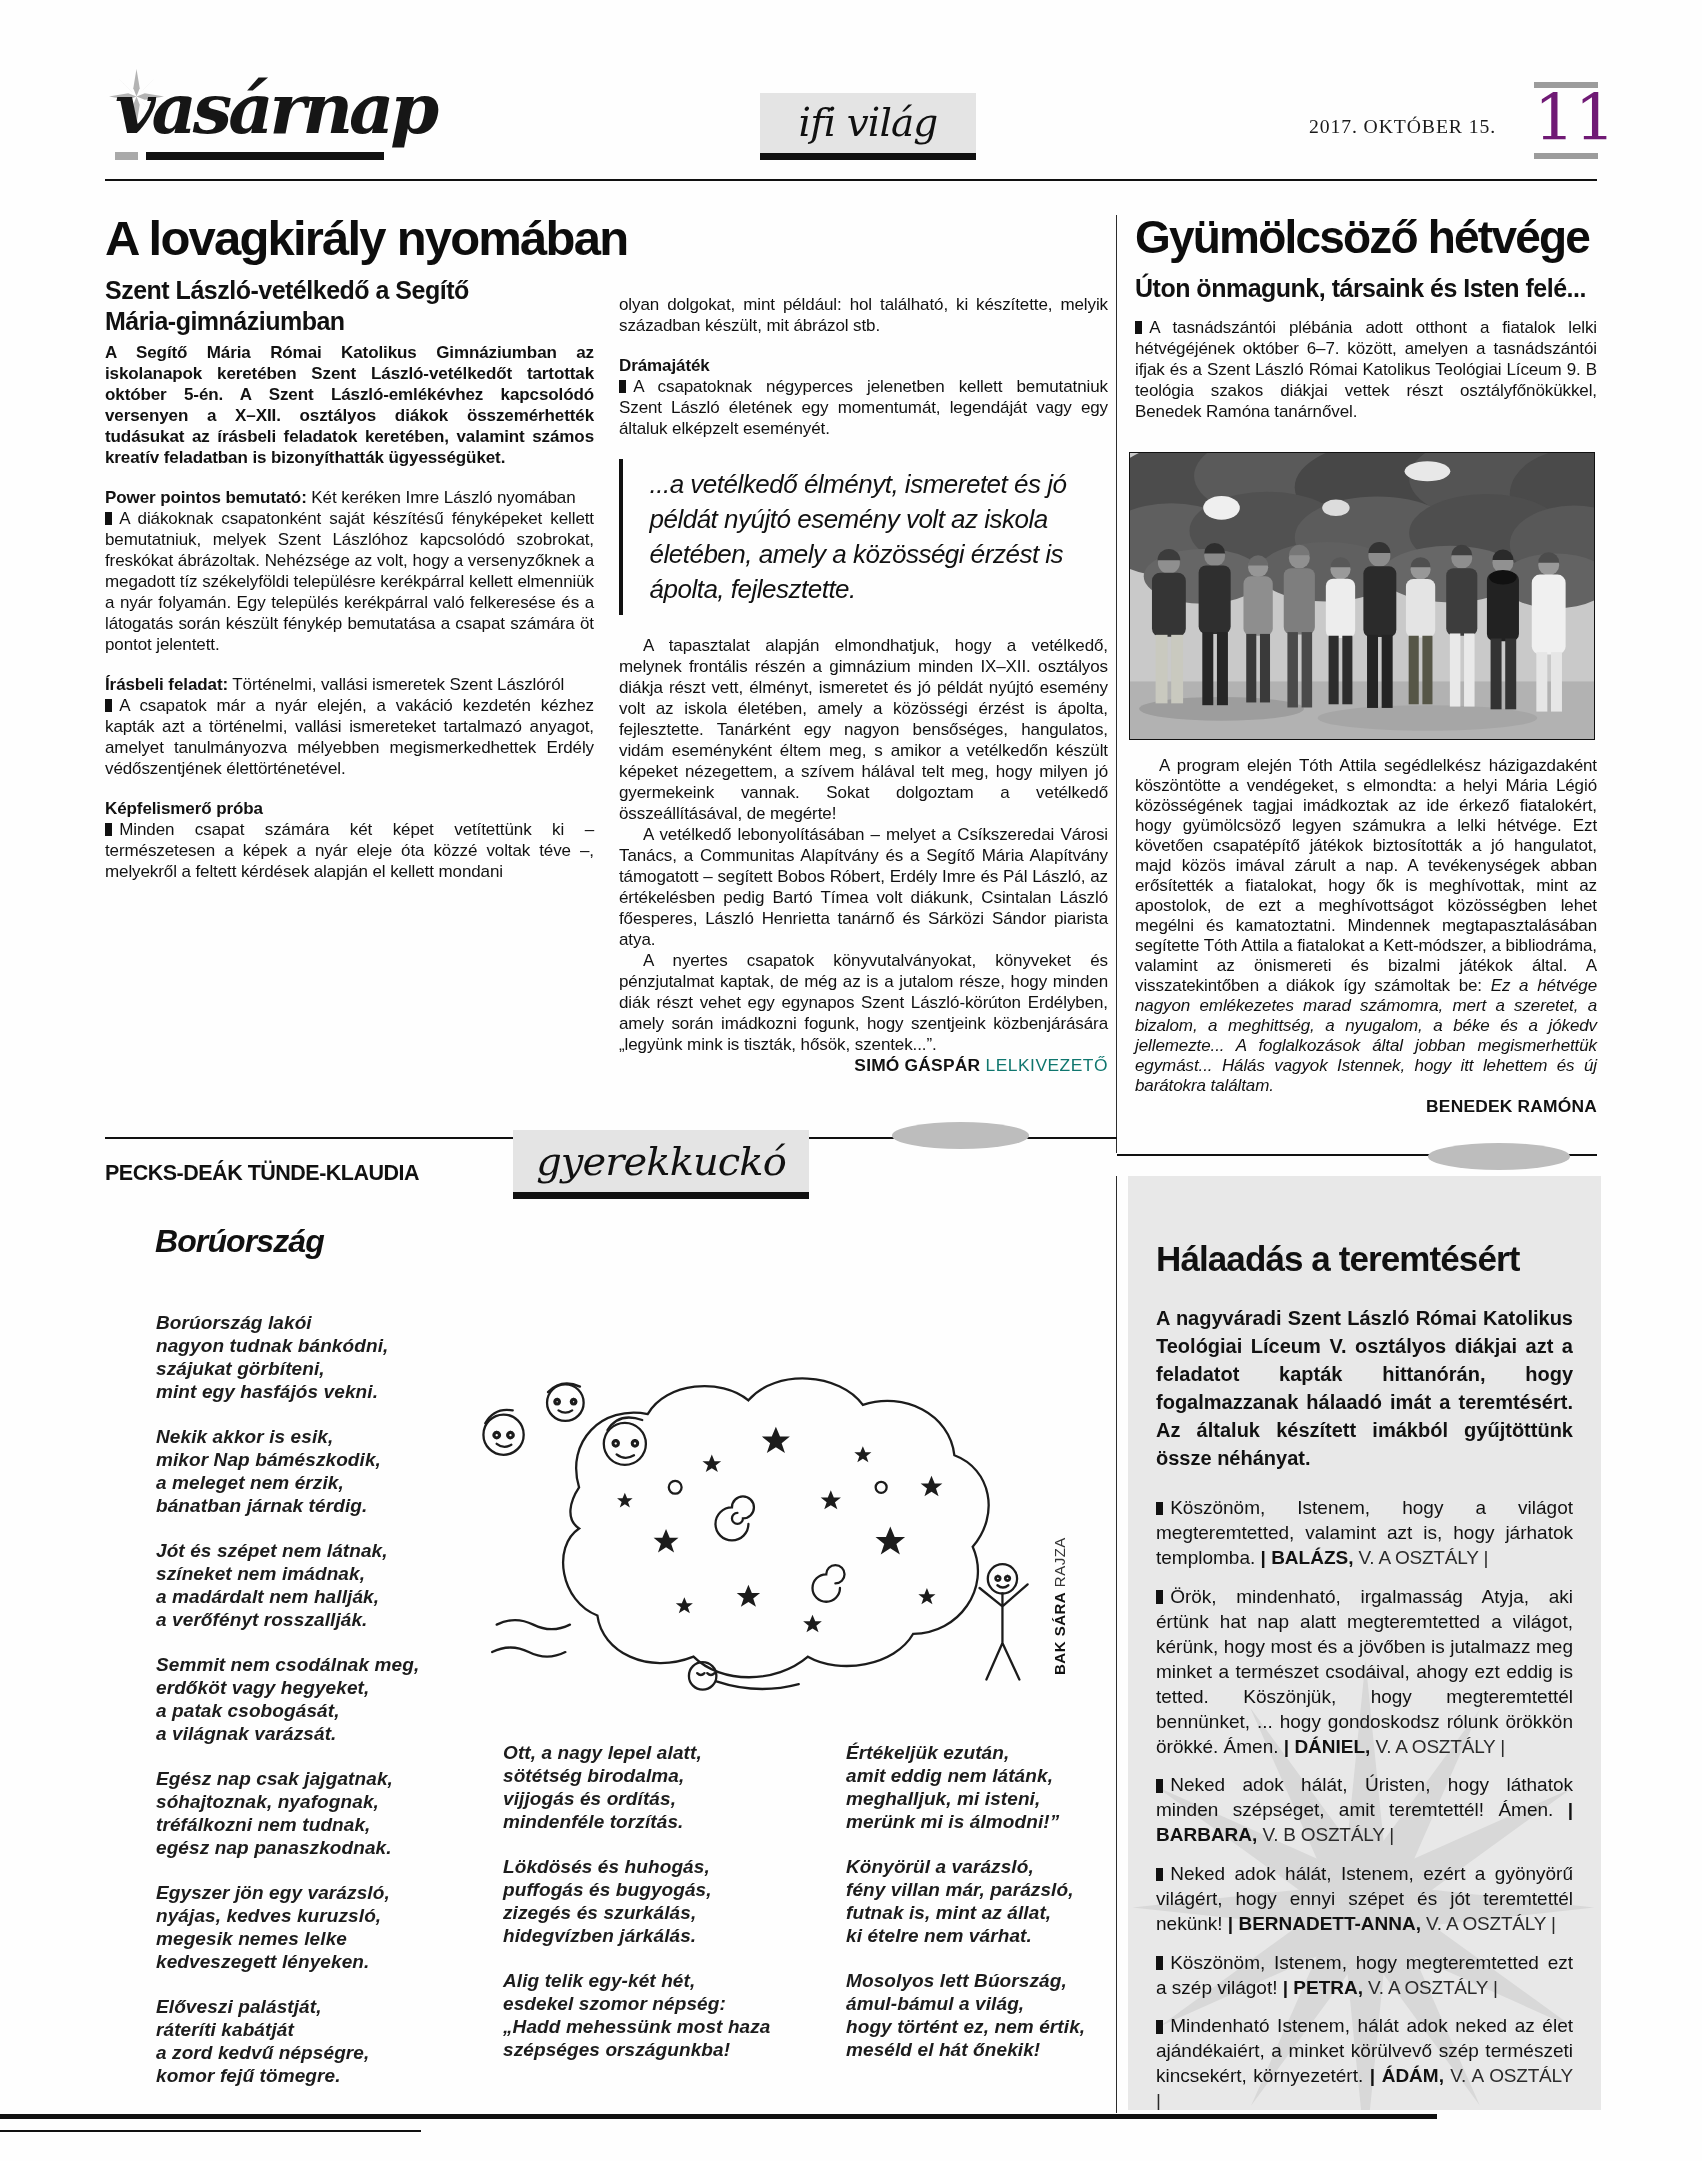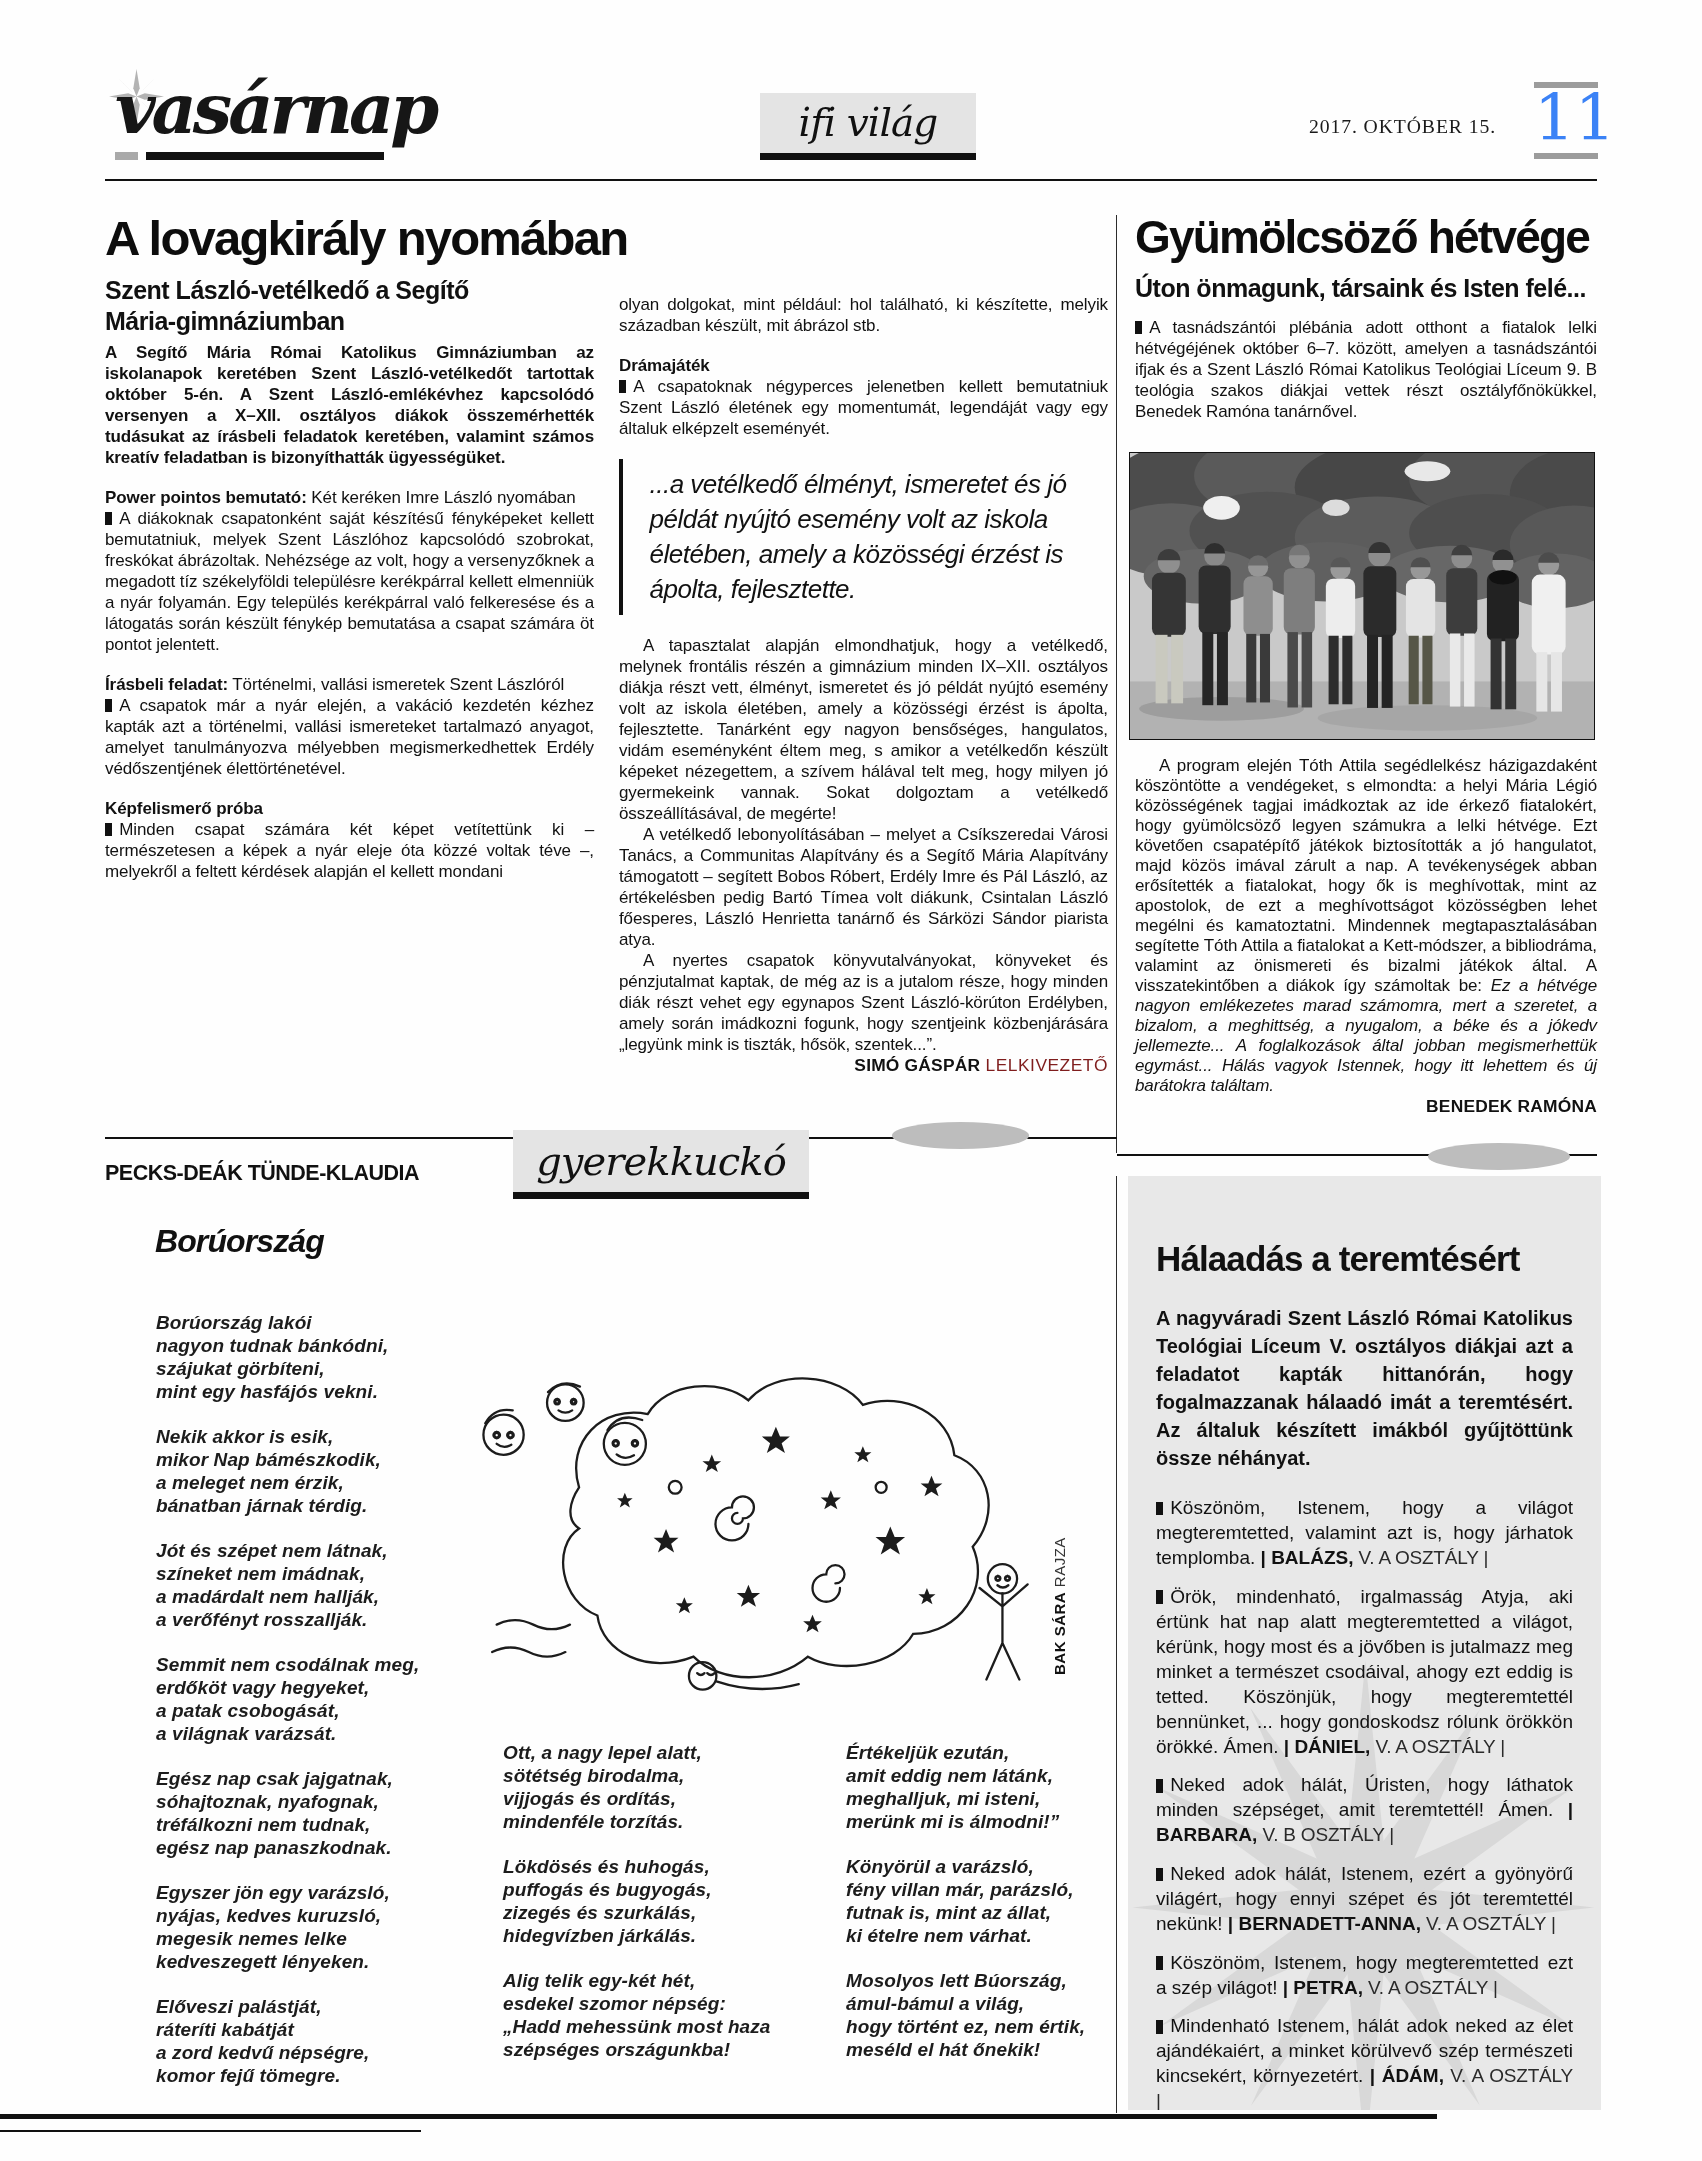--- a/index.html
+++ b/index.html
@@ -9,42 +9,42 @@
   
   .logo-text{font-family:"DejaVu Serif", serif;font-style:italic;font-weight:bold;
              font-size:70px;line-height:1;letter-spacing:-4.1px;color:#161616;}
   .logo-bar{background:#111;}
   .logo-sq{background:#a9a9a9;}
   .section-box{background:#e4e4e4;text-align:center;
                font-family:"DejaVu Serif", serif;font-style:italic;font-weight:normal;}
   .ifi{font-size:39px;line-height:60px;letter-spacing:-0.9px;}
   .box-bar{background:#111;}
   .date{font-family:"Liberation Serif", serif;font-size:19.7px;letter-spacing:0.9px;text-align:right;color:#1a1a1a;}
-  .pnum{font-family:"DejaVu Serif", serif;font-size:64px;line-height:68px;text-align:center;color:#3b82f6;}
+  .pnum{font-family:"DejaVu Serif", serif;font-size:64px;line-height:68px;text-align:center;color:#701a75;}
   .pnum-bar{background:#9c9c9c;}
   .hrule{background:#111;}
   .vrule{background:#2c2c2c;}
   .gray-blob{background:#bdbdbd;border-radius:50%;}
   
   .headline{font-weight:bold;letter-spacing:-1.8px;color:#0d0d0d;}
   .hl-left{font-size:49px;line-height:51px;}
   .hl-right{font-size:46px;line-height:49px;}
   .subtitle{font-weight:bold;font-size:25px;line-height:31px;letter-spacing:-0.5px;}
   .bodycol{font-size:17px;line-height:21px;text-align:justify;letter-spacing:-0.1px;}
   .bodycol p{margin:0 0 0 0;}
   .gap{margin-top:19px !important;}
   .lead{font-weight:bold;}
   .bhead{font-weight:bold;}
   .bmark{display:inline-block;width:6.9px;height:13.7px;background:#111;margin-right:7.3px;vertical-align:-1.4px;}
   .indent{text-indent:24px;}
   .pullquote{border-left:4.6px solid #111;padding:8.2px 0 8.2px 26.5px;margin:20px 0;
              font-style:italic;font-size:26px;line-height:35px;letter-spacing:-0.5px;text-align:left;}
   .byline{text-align:right;font-size:17.4px;margin-top:13px;}
   .byline .bn{font-weight:bold;letter-spacing:0.2px;}
-  .byline .br{color:#7f1d1d;letter-spacing:0.5px;}
+  .byline .br{color:#0f766e;letter-spacing:0.5px;}
   .photo-frame{border:1.8px solid #111;background:#cfcfcf;}
   .it{font-style:italic;}
   
   .author{font-weight:bold;font-size:21.5px;letter-spacing:-0.5px;}
   .kids-box-label{font-size:40px;line-height:62px;letter-spacing:-0.9px;}
   .poem-title{font-style:italic;font-weight:bold;font-size:32px;letter-spacing:-0.9px;}
   .stanza{white-space:pre-line;font-style:italic;font-weight:600;font-size:19px;line-height:23px;
           margin:0 0 22px 0;letter-spacing:0.1px;color:#1c1c1c;}
   .credit{font-size:15px;letter-spacing:0.5px;transform:rotate(-90deg);transform-origin:left top;white-space:nowrap;}
   .credit .cn{font-weight:bold;}

